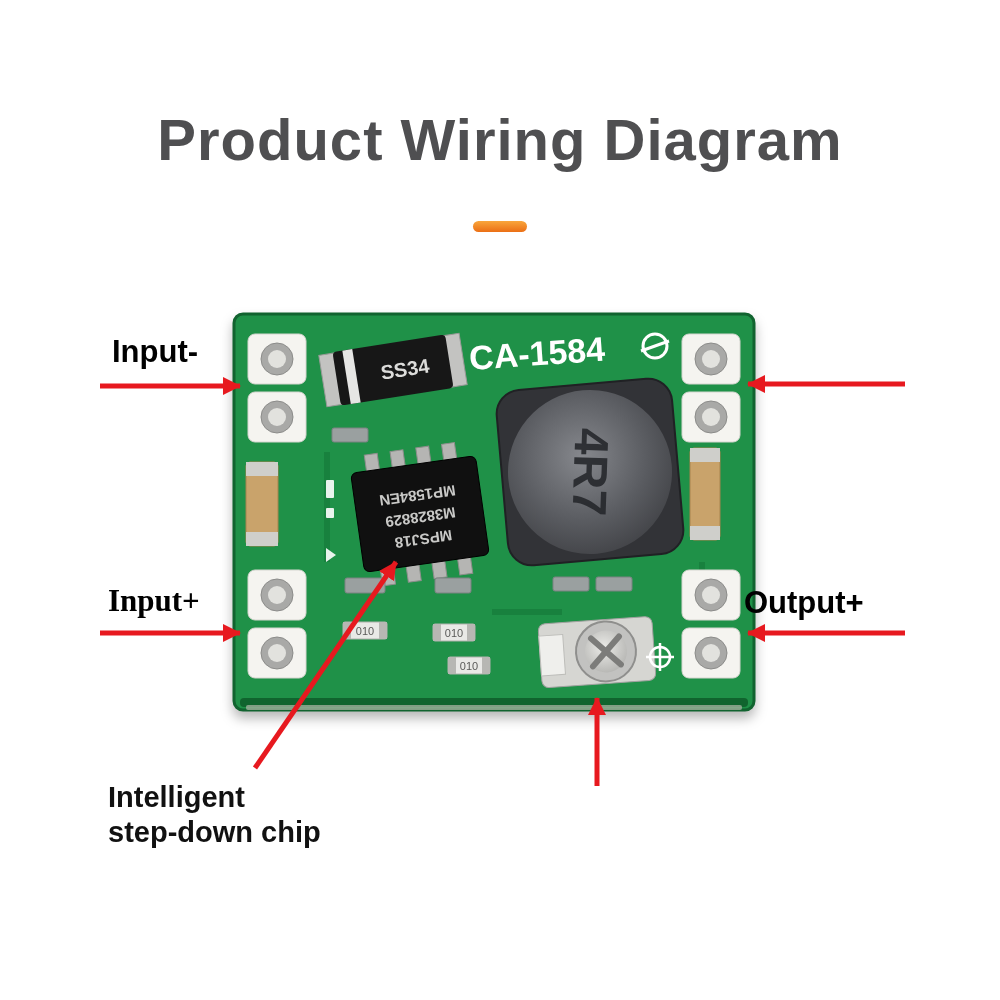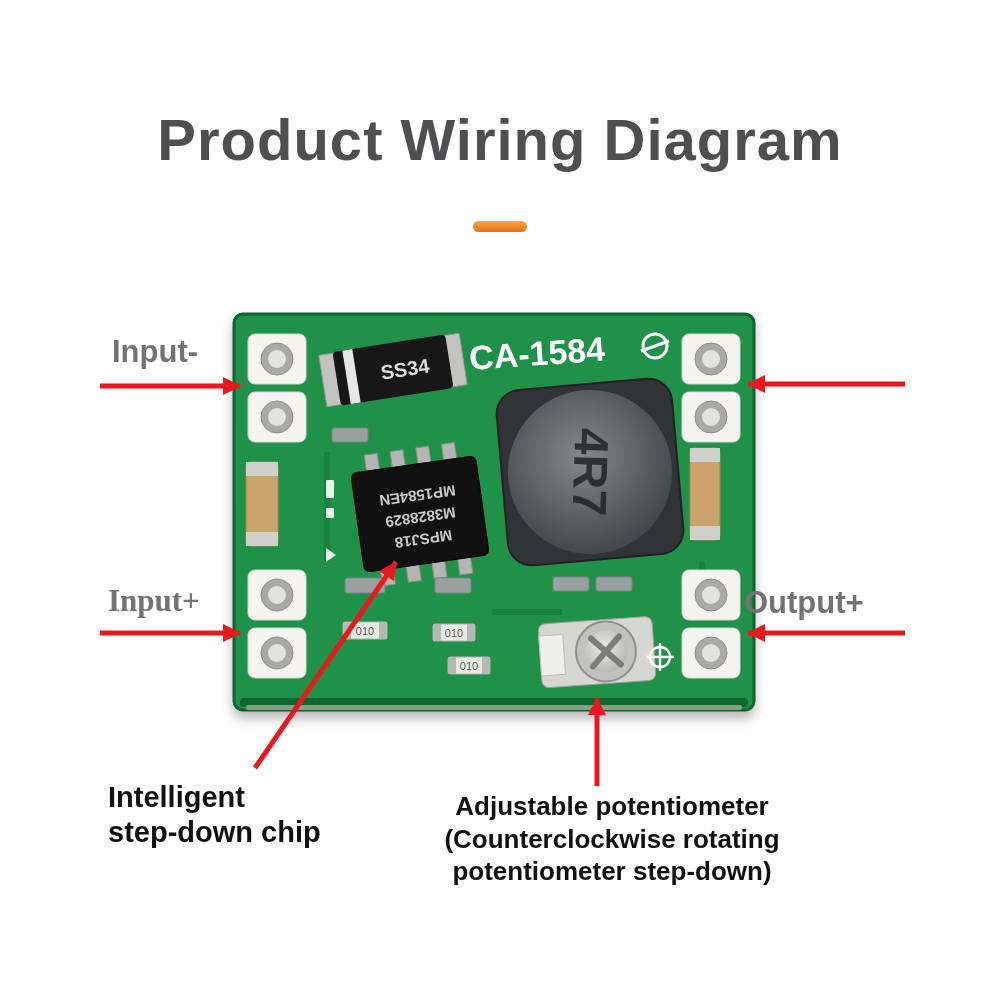--- a/index.html
+++ b/index.html
@@ -12,21 +12,21 @@
     position:absolute; left:0; right:0; top:106px;
     text-align:center; font-size:58px; font-weight:700;
     color:#4f4f51; letter-spacing:1px;
   }
   .accent-dash {
     position:absolute; left:50%; top:221px; transform:translateX(-50%);
     width:54px; height:11px; border-radius:7px;
     background:linear-gradient(180deg,#f9a63c,#eb6f15);
   }
   .pin-label {
-    position:absolute; font-size:31px; font-weight:700; color:#737373;
+    position:absolute; font-size:31px; font-weight:700; color:#000000;
     white-space:nowrap;
   }
   .lbl-input-minus  { left:112px; top:334px; }
   .lbl-output-minus { left:779px; top:332px; }
   .lbl-input-plus   { left:108px; top:583px;font-family:Liberation Serif, serif; }
   .lbl-output-plus  { left:744px; top:585px; }
   .chip-label {
     position:absolute; left:108px; top:780px; width:260px;
     text-align:left; font-size:29px; font-weight:700; color:#111111;
     line-height:1.2;
@@ -236,19 +236,14 @@
 
   <div class="pin-label lbl-input-minus">Input-</div>
   <div class="pin-label lbl-input-plus">Input+</div>
   <div class="pin-label lbl-output-plus">Output+</div>
 
   <div class="chip-label">
     <div>Intelligent</div>
     <div>step-down chip</div>
   </div>
 
-  <div class="pot-label">
-    <div>Adjustable potentiometer</div>
-    <div>(Counterclockwise rotating</div>
-    <div>potentiometer step-down)</div>
-  </div>
 
 </div>
 
 </body></html>

